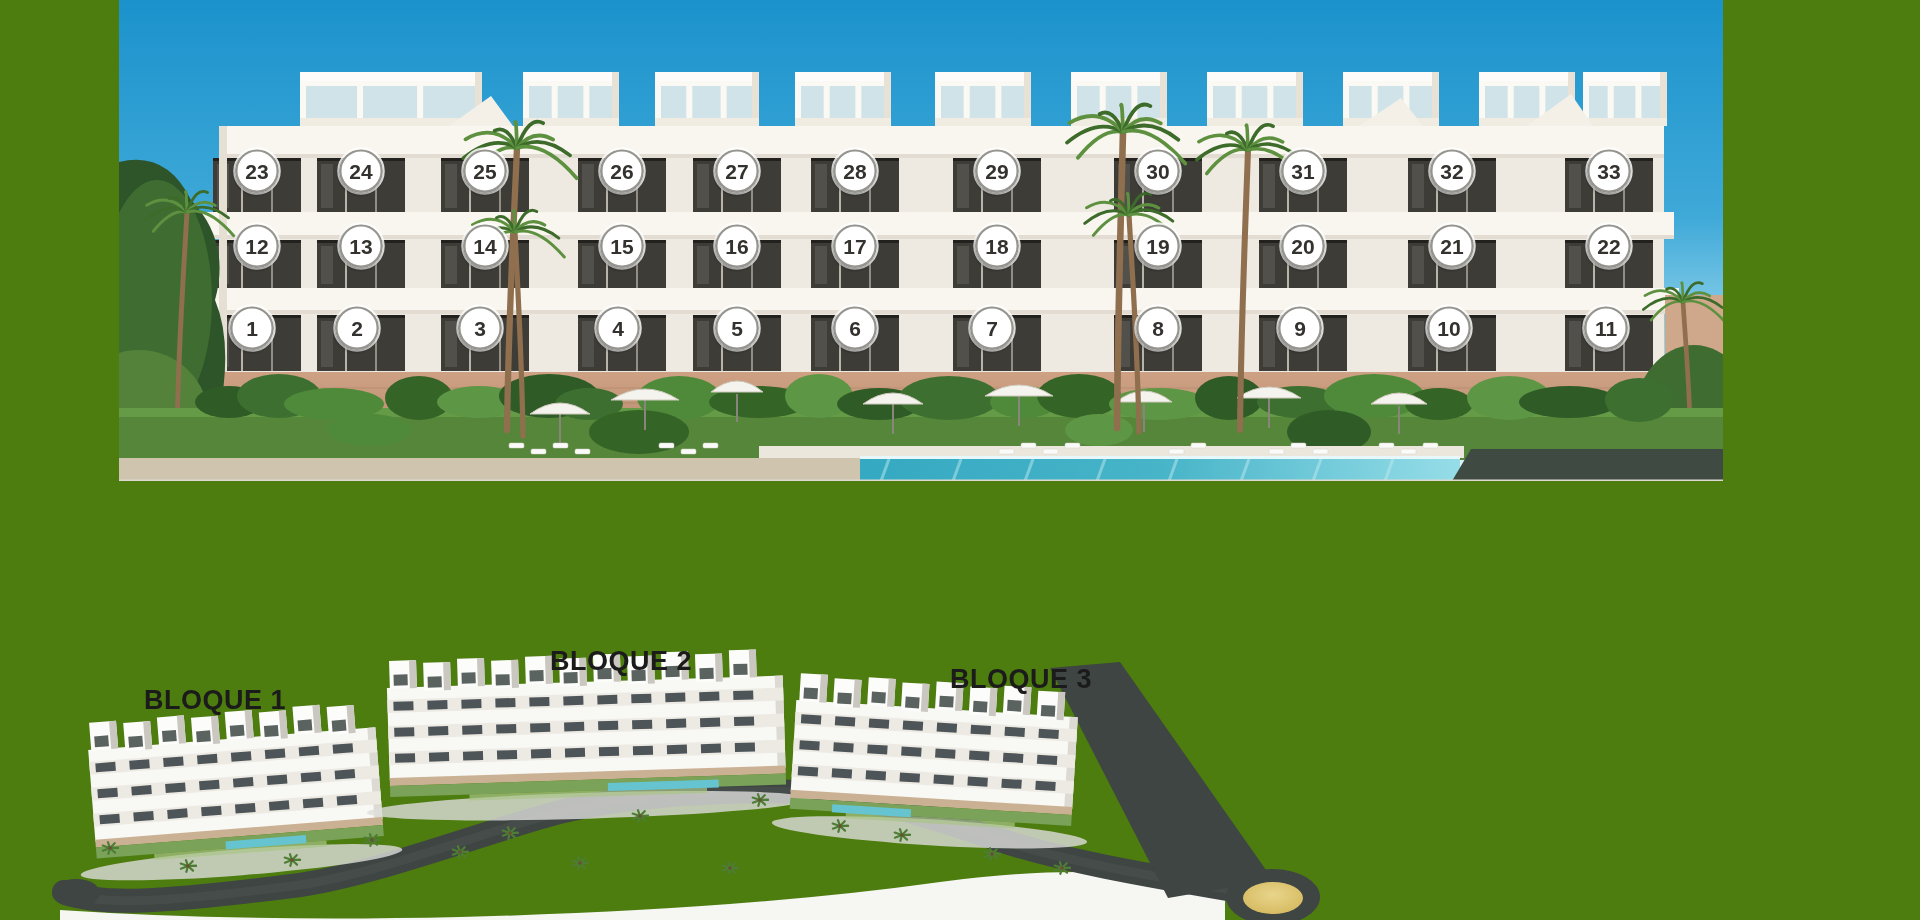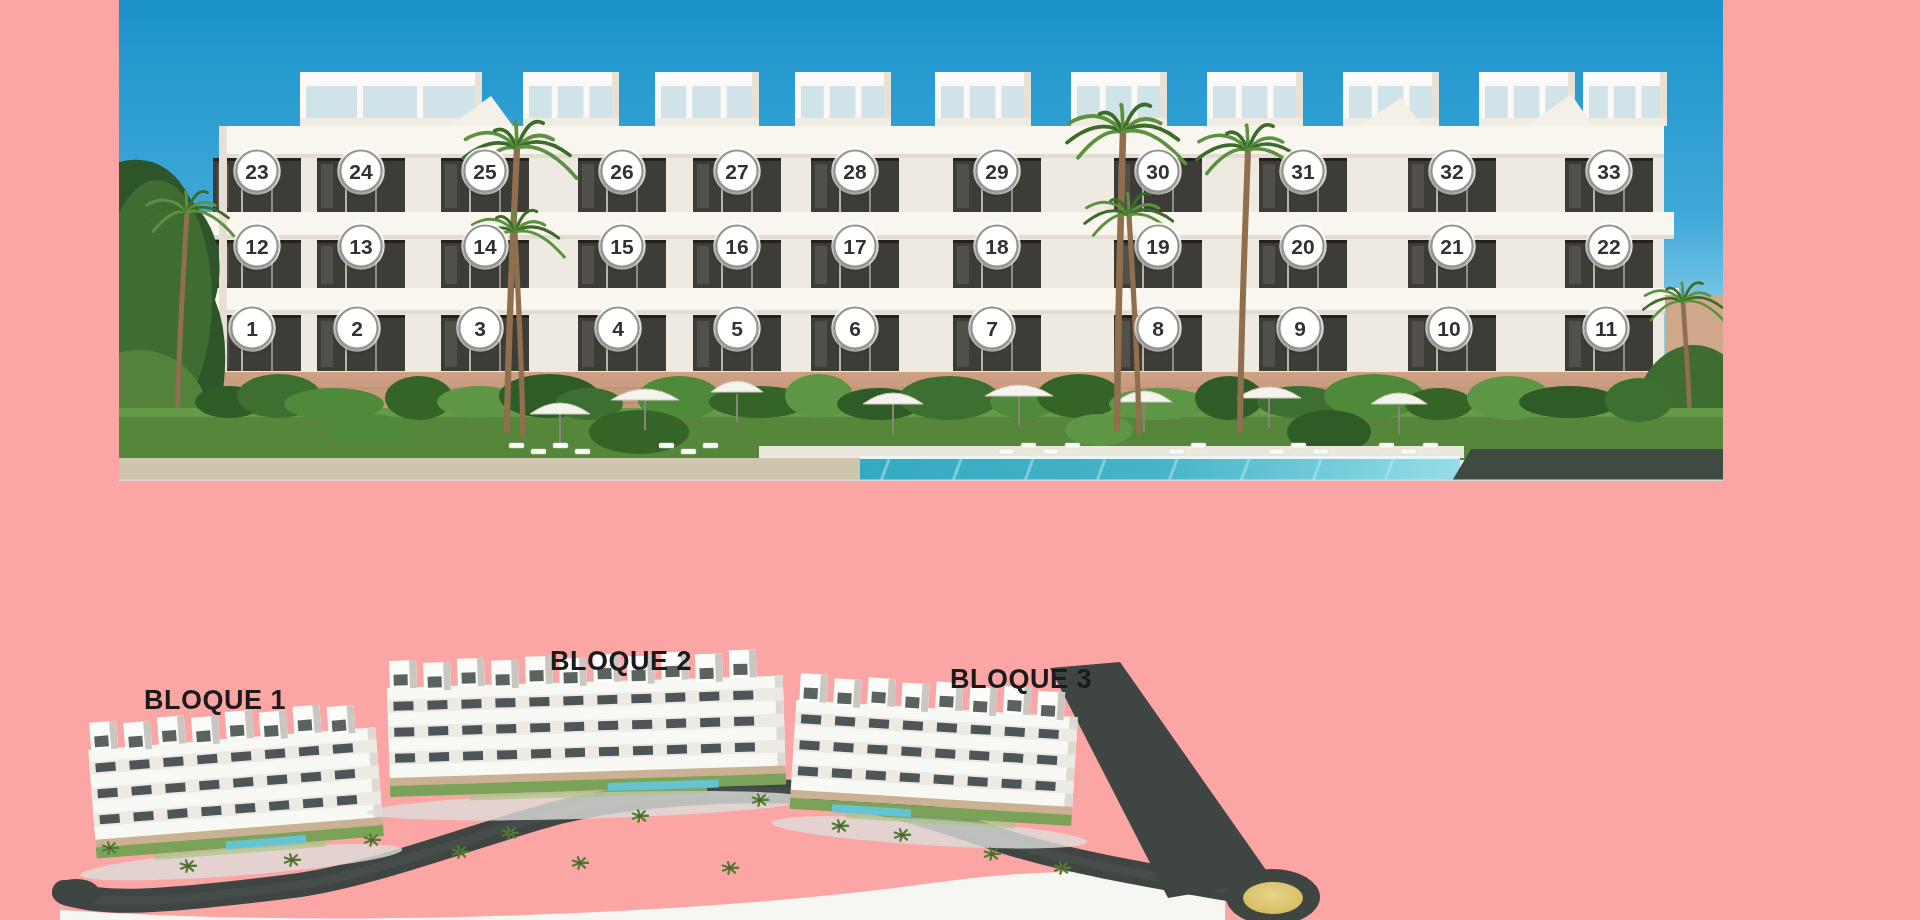--- a/index.html
+++ b/index.html
@@ -1,16 +1,16 @@
 <!DOCTYPE html>
 <html><head>
 <meta charset="utf-8">
 <style>
   html,body{margin:0;padding:0;background:#ffffff;}
-  #stage{position:relative;width:1920px;height:920px;background:#fca5a5;overflow:hidden;
+  #stage{position:relative;width:1920px;height:920px;background:#4d7c0f;overflow:hidden;
          font-family:"Liberation Sans",sans-serif;}
   #facade-photo{position:absolute;left:119px;top:0;width:1604px;height:481px;display:block;}
   #siteplan-photo{position:absolute;left:40px;top:630px;width:1320px;height:290px;display:block;}
   .unit-num{font-family:"Liberation Sans",sans-serif;font-weight:bold;}
   .block-label{font-family:"Liberation Sans",sans-serif;font-weight:bold;letter-spacing:0.5px;}
 </style>
 </head>
 <body>
 
 <div id="stage">

